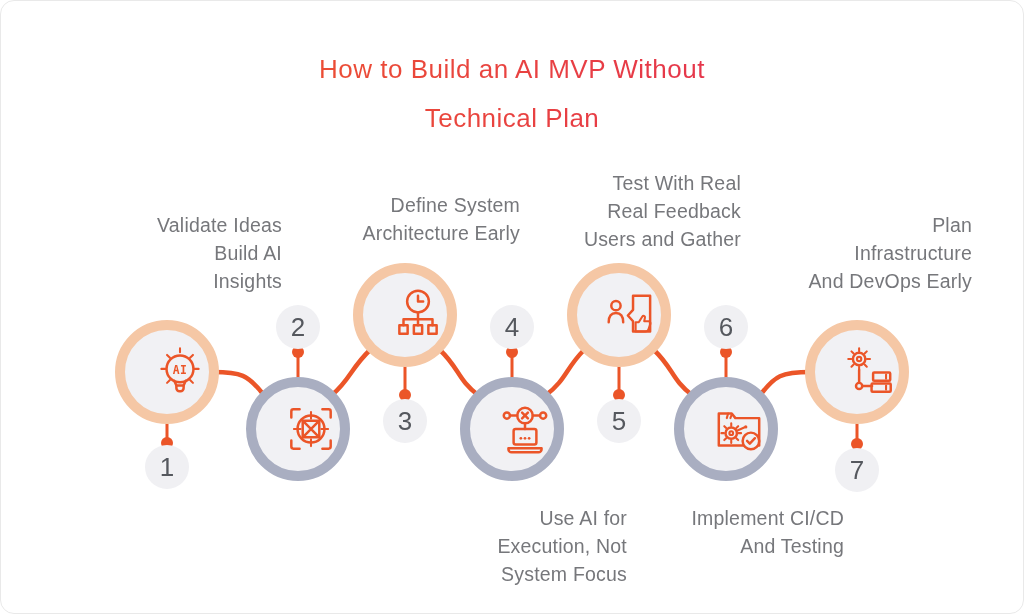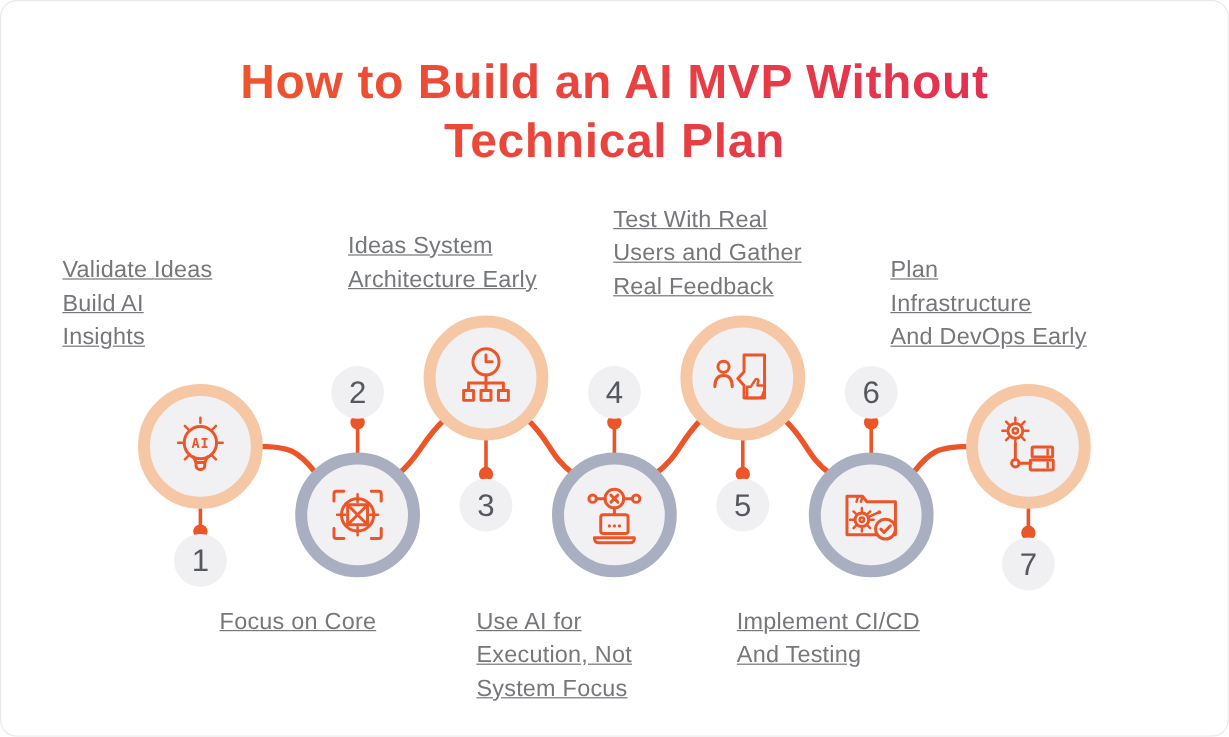--- a/index.html
+++ b/index.html
@@ -8,53 +8,53 @@
     position:relative;width:1024px;height:614px;overflow:hidden;
     background:#ffffff;border:1px solid #e9e9e9;border-radius:14px;box-sizing:border-box;
   }
   .connector-layer{position:absolute;left:0;top:0;width:1024px;height:614px;}
   .connector{fill:none;stroke:var(--accent);stroke-width:4.5;stroke-linecap:round;}
   .stem{fill:none;stroke:var(--accent);stroke-width:3;stroke-linecap:round;}
   .dot{fill:var(--accent);stroke:none;}
 
   .title{
     position:absolute;top:44px;left:0;width:100%;
-    text-align:center;font-size:40px;line-height:49px;font-weight:700;letter-spacing:.5px;
+    text-align:center;font-size:26px;line-height:49px;font-weight:400;letter-spacing:.5px;
     color:#e63a44;
   }
   @supports ((-webkit-background-clip:text) or (background-clip:text)){
     .title{
       background:linear-gradient(90deg,var(--title-from) 10%,var(--title-to) 90%);
       -webkit-background-clip:text;background-clip:text;color:transparent;
     }
   }
 
   .node{
     position:absolute;width:104px;height:104px;box-sizing:border-box;
     border-radius:50%;background:var(--node-fill);
-    display:flex;align-items:center;justify-content:center;
+    display:flex;align-items:center;justify-content:flex-end;
   }
   .node.peach{border:10px solid var(--ring-peach);}
   .node.gray{border:10px solid var(--ring-gray);}
   .node svg{width:58px;height:58px;display:block;}
   .icon-stroke{fill:none;stroke:var(--accent);stroke-width:2.4;stroke-linecap:round;stroke-linejoin:round;}
   .icon-thin{fill:none;stroke:var(--accent);stroke-width:2;stroke-linecap:round;stroke-linejoin:round;}
   .icon-fill{fill:var(--accent);stroke:none;}
   .icon-text{fill:var(--accent);font-family:"DejaVu Sans Mono",monospace;font-size:11px;font-weight:700;letter-spacing:.5px;}
   .icon-badge-bg{fill:var(--node-fill);stroke:var(--accent);stroke-width:2.4;}
 
   .badge{
     position:absolute;width:44px;height:44px;border-radius:50%;
     background:var(--badge-fill);color:var(--number-color);
     display:flex;align-items:center;justify-content:center;
     font-size:26px;font-weight:400;
   }
   .step-label{
-    position:absolute;width:230px;text-align:left;
-    color:var(--label-color);font-size:19.5px;line-height:28px;letter-spacing:.2px;text-decoration:underline;
+    position:absolute;width:230px;text-align:right;
+    color:var(--label-color);font-size:19.5px;line-height:28px;letter-spacing:.2px;
   }
 </style>
 </head>
 <body>
 
 <div class="canvas">
 
   <div class="title">
     <div>How to Build an AI MVP Without</div>
     <div>Technical Plan</div>
@@ -108,25 +108,24 @@
       <circle class="icon-stroke" cx="28" cy="28" r="13"></circle>
       <path class="icon-thin" d="M28 11.5 V18 M28 38 V44.5 M11.5 28 H18 M38 28 H44.5"></path>
       <rect class="icon-stroke" x="20" y="20" width="16" height="16"></rect>
       <path class="icon-stroke" d="M20 20 L36 36 M36 20 L20 36"></path>
     </svg>
   </div>
   <div class="badge" style="left:275px;top:304px;">
       <span>2</span>
     </div>
   <div class="step-label" style="left:182px;top:503px;">
-    <div>Focus on Core</div>
   </div>
 
   <div class="step-label" style="left:289px;top:190px;">
-    <div>Ideas System</div>
+    <div>Define System</div>
     <div>Architecture Early</div>
   </div>
   <div class="node peach" style="left:352px;top:262px;">
     <svg viewBox="0 0 56 56">
       <circle class="icon-stroke" cx="28" cy="15" r="10.5"></circle>
       <path class="icon-stroke" d="M28 9.5 V15 H33"></path>
       <path class="icon-stroke" d="M28 25.5 V32 M14 32 H42 M14 32 V38 M28 32 V38 M42 32 V38"></path>
       <rect class="icon-stroke" x="10" y="38" width="8" height="8"></rect>
       <rect class="icon-stroke" x="24" y="38" width="8" height="8"></rect>
       <rect class="icon-stroke" x="38" y="38" width="8" height="8"></rect>
@@ -154,22 +153,22 @@
       <span>4</span>
     </div>
   <div class="step-label" style="left:396px;top:503px;">
     <div>Use AI for</div>
     <div>Execution, Not</div>
     <div>System Focus</div>
   </div>
 
   <div class="step-label" style="left:510px;top:168px;">
     <div>Test With Real</div>
+    <div>Real Feedback</div>
     <div>Users and Gather</div>
-    <div>Real Feedback</div>
   </div>
   <div class="node peach" style="left:566px;top:262px;">
     <svg viewBox="0 0 56 56">
       <circle class="icon-stroke" cx="12.5" cy="19" r="4.5"></circle>
       <path class="icon-stroke" d="M5.5 35 C5.5 28.5 8.5 26 12.5 26 C16.5 26 19.5 28.5 19.5 35"></path>
       <path class="icon-stroke" d="M29 9.5 V23 L24 28.5 L29 34 V44 H45.5 V9.5 Z"></path>
       <path class="icon-thin" d="M31.5 44 V35 H34.5 L38 29.5 C38.8 28.2 40.8 28.8 40.5 30.5 L39.8 34 H44 C45.8 34 46 35.8 45.6 37 L43.8 42 C43.3 43.4 42.3 44 40.8 44 Z"></path>
     </svg>
   </div>
   <div class="badge" style="left:596px;top:398px;">

